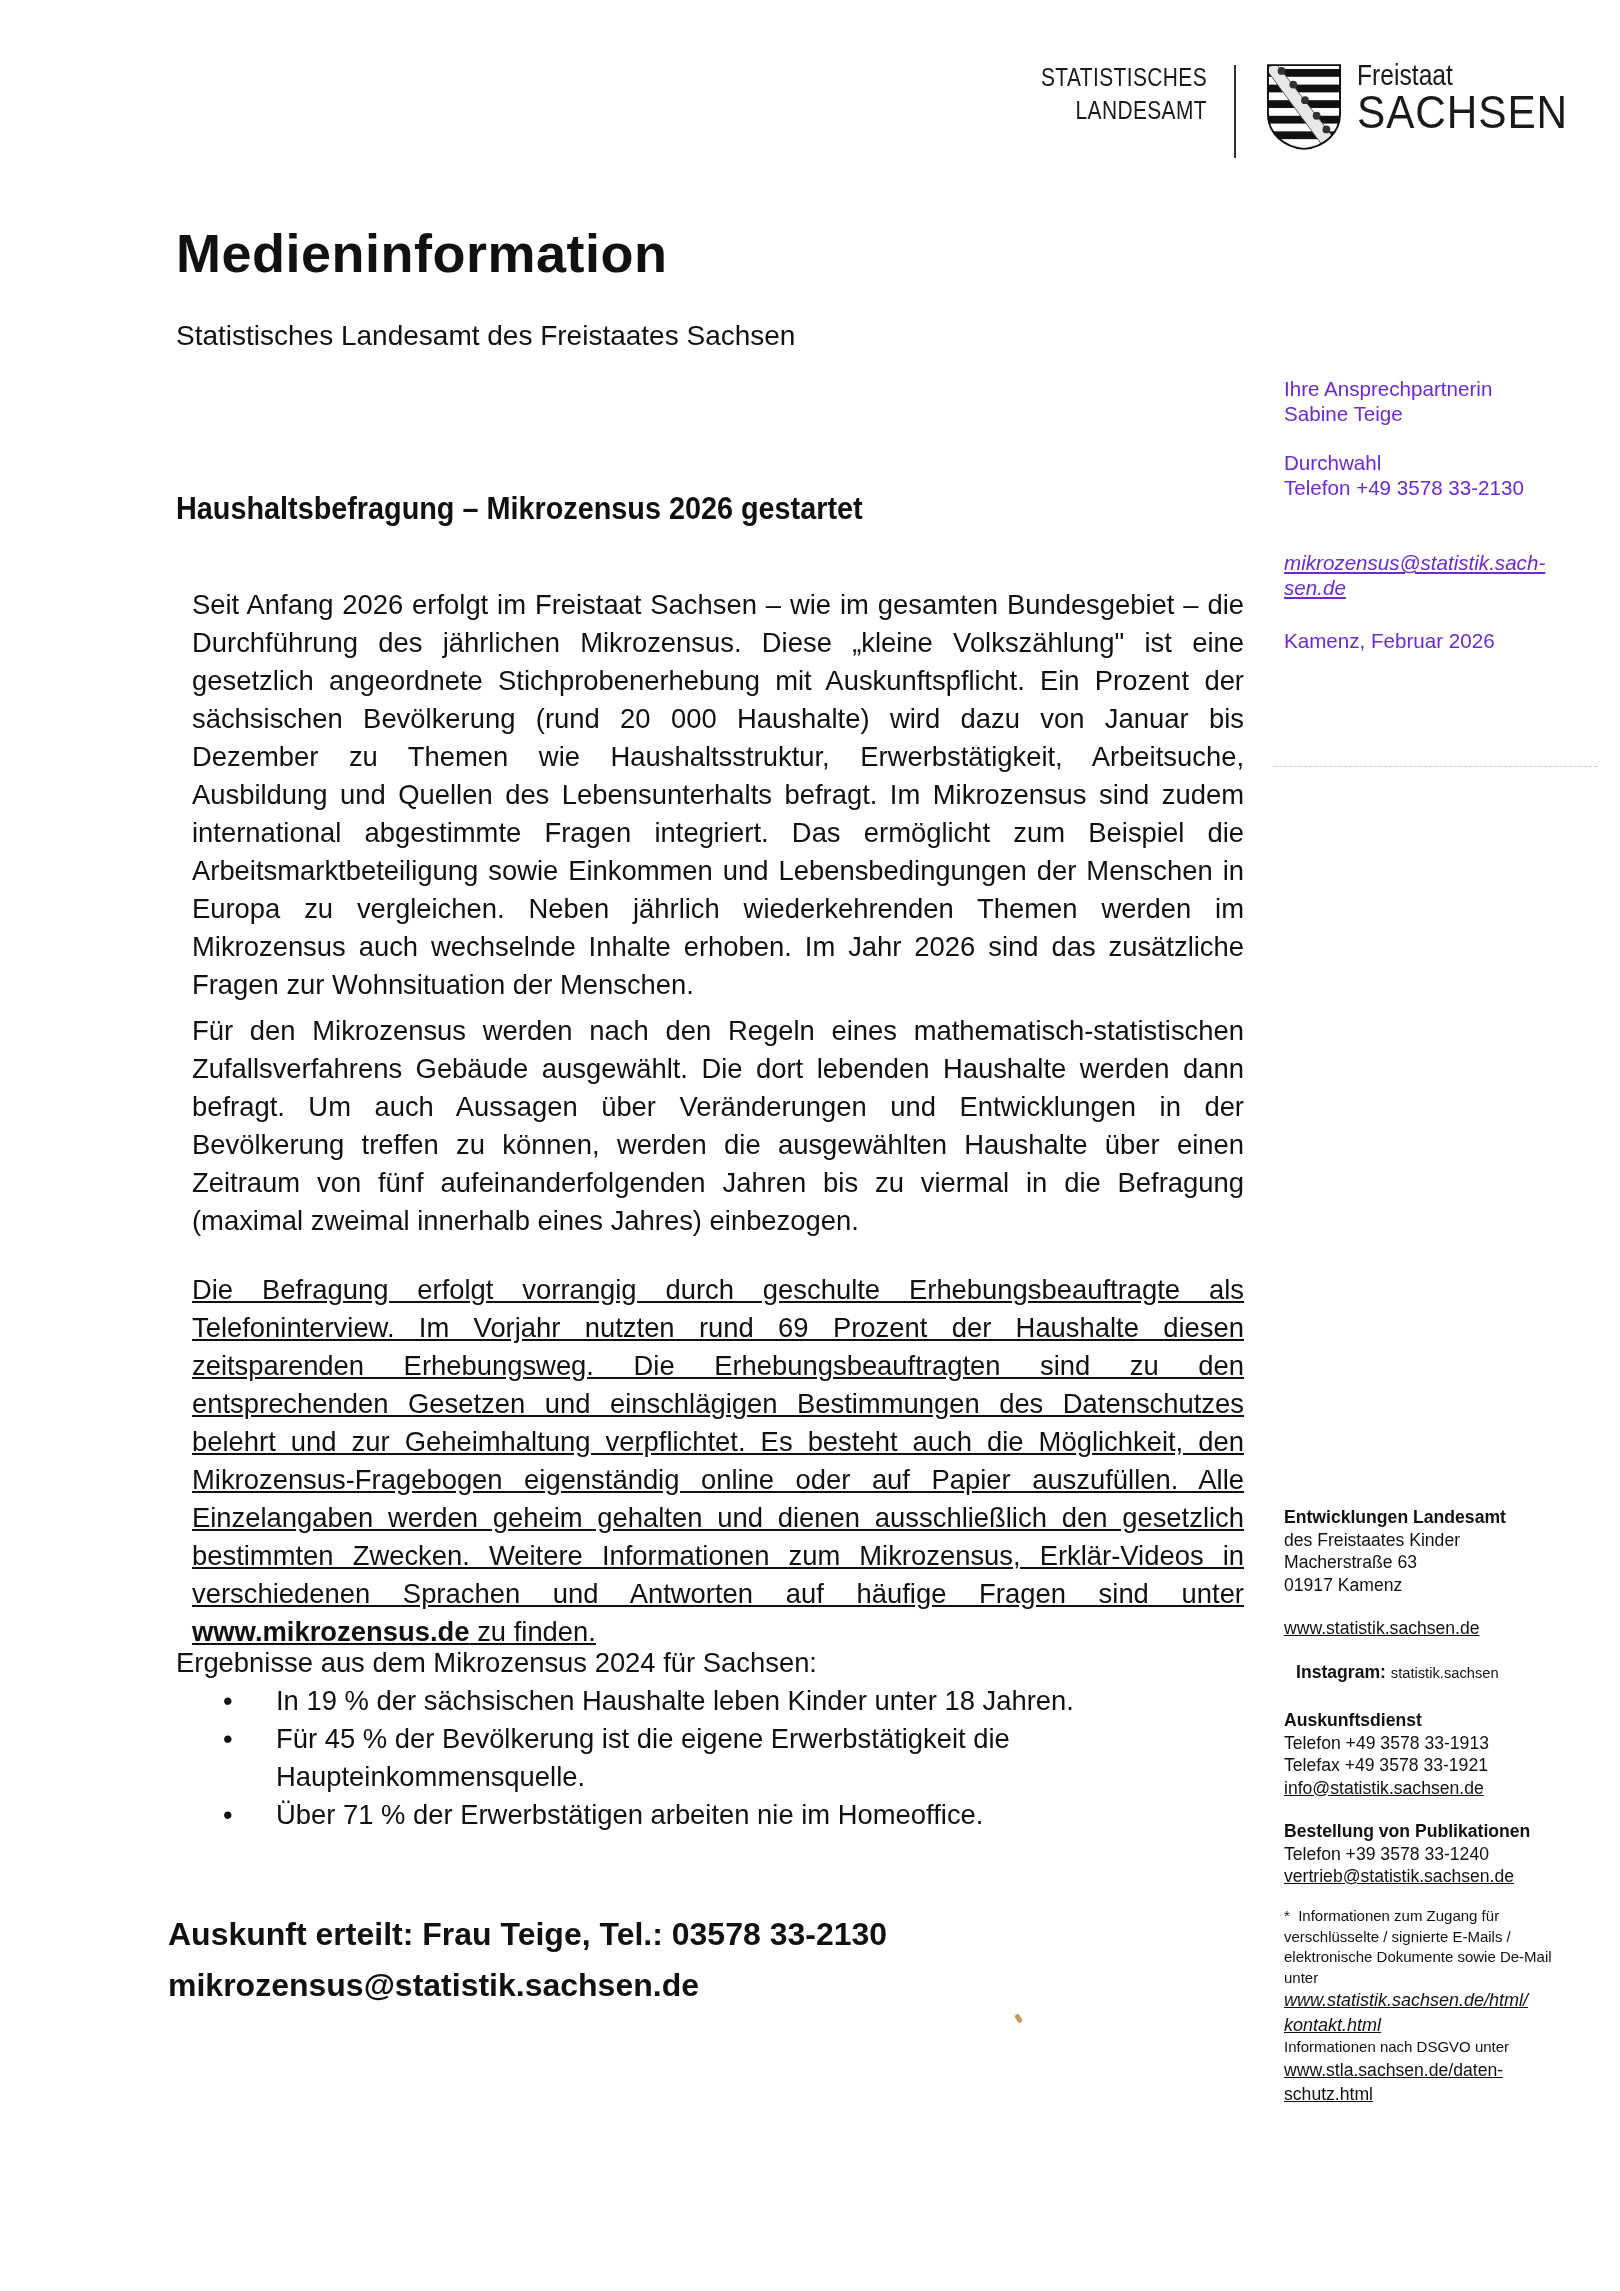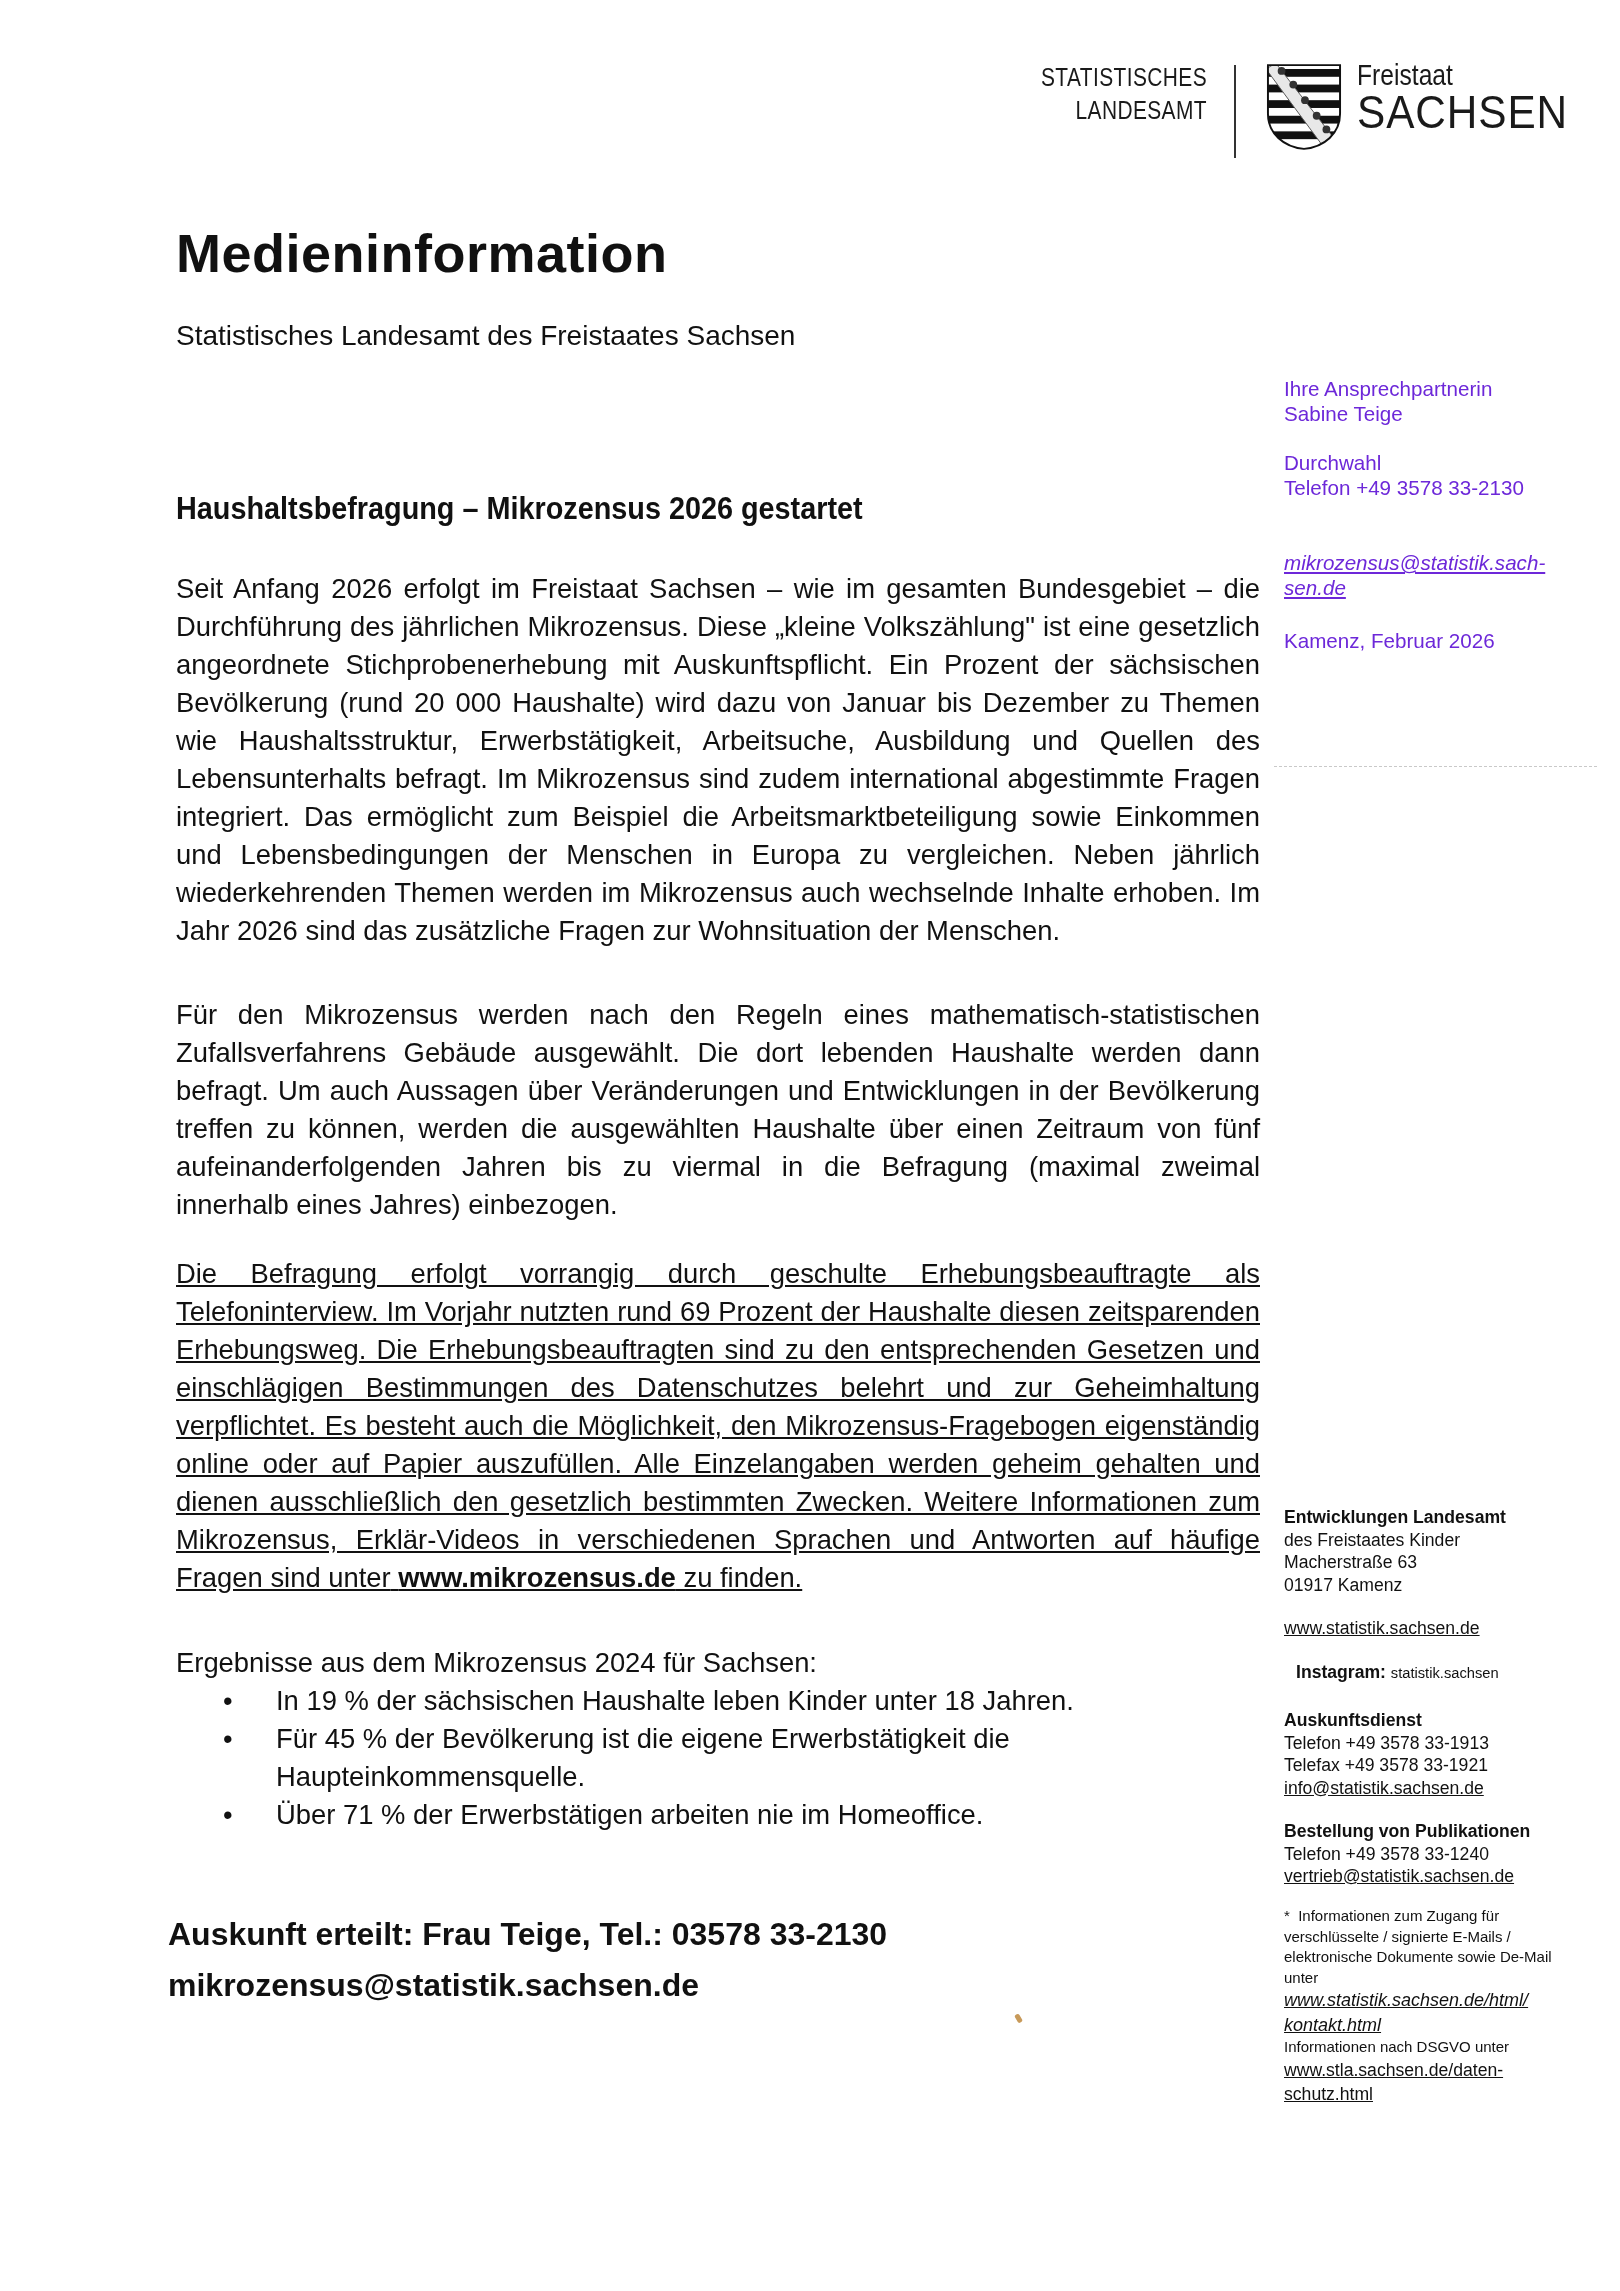--- a/index.html
+++ b/index.html
@@ -11,21 +11,21 @@
   .shield { left:1266px; top:63px; width:76px; height:88px; }
   .logo-right-1 { left:1357px; top:59px; font-size:29px; line-height:33px; color:#1a1a1a; transform:scaleX(0.85); transform-origin:left top; }
   .logo-right-2 { left:1357px; top:88px; font-size:46px; line-height:49px; color:#1a1a1a; transform:scaleX(0.92); transform-origin:left top; letter-spacing:1px; }
 
   .title { left:176px; top:222px; font-size:54px; font-weight:bold; letter-spacing:0.5px; }
   .subtitle { left:176px; top:320px; font-size:28px; }
 
   .heading { left:176px; top:490px; font-size:32px; font-weight:bold; transform:scaleX(0.9); transform-origin:left top; white-space:nowrap; }
 
   .main { left:176px; width:1084px; font-size:27.4px; line-height:38px; text-align:justify; }
-  .main p { margin:0; }
+  .main p { margin:16px; }
   .p1 { top:570px; }
   .p2 { top:996px; }
   .p3 { top:1255px;text-decoration:underline; }
   .results { top:1644px; }
   .results ul { margin:0; padding:0 0 0 100px; list-style:none; }
   .results li { position:relative; text-align:left; }
   .results li .bullet { position:absolute; left:-53px; top:0; }
   .bold { font-weight:bold; }
 
   .contact-footer { left:168px; top:1909px; font-size:32px; font-weight:bold; line-height:51px; }
@@ -147,21 +147,21 @@
   <span style="font-size:14.7px">statistik.sachsen</span>
 </div>
 <div class="abs sfoot f4">
   <div class="b">Auskunftsdienst</div>
   <div>Telefon +49 3578 33-1913</div>
   <div>Telefax +49 3578 33-1921</div>
   <div><u>info@statistik.sachsen.de</u></div>
 </div>
 <div class="abs sfoot f5">
   <div class="b">Bestellung von Publikationen</div>
-  <div>Telefon +49 3578 33-1240</div>
+  <div>Telefon +39 3578 33-1240</div>
   <div><u>vertrieb@statistik.sachsen.de</u></div>
 </div>
 <div class="abs sfoot f6">
   <div><span>*</span>&nbsp; <span>Informationen zum Zugang für verschlüsselte / signierte E-Mails / elektronische Dokumente sowie De-Mail unter</span></div>
   <div class="it">www.statistik.sachsen.de/html/</div>
   <div class="it">kontakt.html</div>
   <div>Informationen nach DSGVO unter</div>
   <div class="ul">www.stla.sachsen.de/daten-</div>
   <div class="ul">schutz.html</div>
 </div>

